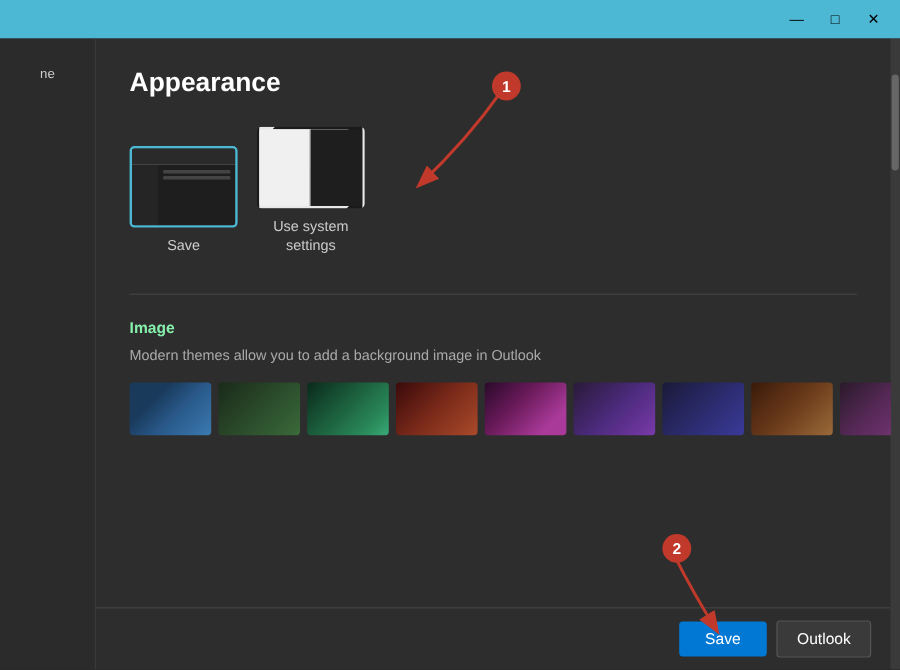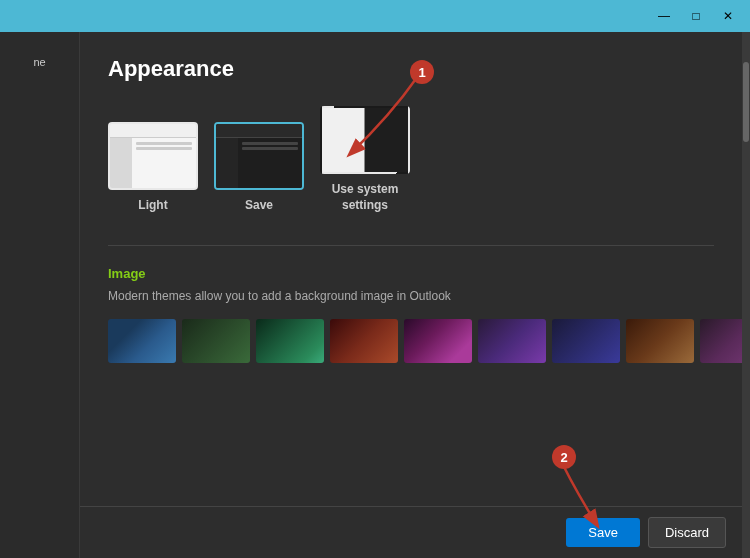--- a/index.html
+++ b/index.html
@@ -121,21 +121,20 @@
       gap: 16px;
       margin-bottom: 32px;
       align-items: flex-end;
     }
 
     .mode-option {
       display: flex;
       flex-direction: column;
       align-items: center;
       cursor: pointer;
-      font-weight: bold;
     }
 
     .mode-thumb {
       width: 90px;
       height: 68px;
       border-radius: 4px;
       border: 2px solid transparent;
       overflow: hidden;
       position: relative;
       margin-bottom: 8px;
@@ -258,21 +257,21 @@
     }
 
     
     .section-divider {
       border: none;
       border-top: 1px solid #444;
       margin-bottom: 20px;
     }
 
     .subsection-label {
-      color: #84cc16;
+      color: #86efac;
       font-size: 13px;
       font-weight: 600;
       margin-bottom: 8px;
     }
 
     .subsection-desc {
       color: #aaa;
       font-size: 12px;
       margin-bottom: 16px;
     }
@@ -373,33 +372,20 @@
             <marker id="arrowhead1" markerWidth="8" markerHeight="8" refX="6" refY="3" orient="auto">
               <polygon points="0 0, 8 3, 0 6" fill="#c0392b"></polygon>
             </marker>
           </defs>
           <path d="M 88 0 Q 60 40 20 78" stroke="#c0392b" stroke-width="2.5" fill="none" marker-end="url(#arrowhead1)"></path>
         </svg>
       </div>
 
       <div class="dark-mode-options">
 
-        <div class="mode-option">
-          <div class="mode-thumb thumb-light">
-            <div class="thumb-header"></div>
-            <div class="thumb-body">
-              <div class="thumb-sidebar"></div>
-              <div class="thumb-content">
-                <div class="thumb-line"></div>
-                <div class="thumb-line"></div>
-              </div>
-            </div>
-          </div>
-          <span class="mode-label">Light</span>
-        </div>
 
         <div class="mode-option">
           <div class="mode-thumb thumb-dark selected">
             <div class="thumb-header"></div>
             <div class="thumb-body">
               <div class="thumb-sidebar"></div>
               <div class="thumb-content">
                 <div class="thumb-line"></div>
                 <div class="thumb-line"></div>
               </div>
@@ -445,21 +431,21 @@
           <defs>
             <marker id="arrowhead2" markerWidth="8" markerHeight="8" refX="6" refY="3" orient="auto">
               <polygon points="0 0, 8 3, 0 6" fill="#c0392b"></polygon>
             </marker>
           </defs>
           <path d="M 20 0 Q 35 30 55 62" stroke="#c0392b" stroke-width="2.5" fill="none" marker-end="url(#arrowhead2)"></path>
         </svg>
       </div>
 
       <button class="btn-save">Save</button>
-      <button class="btn-discard">Discard</button>
+      <button class="btn-discard">Outlook</button>
     </div>
   </div>
 
   <div class="scrollbar-track">
     <div class="scrollbar-thumb"></div>
   </div>
 
 </div>
 
 </body></html>

